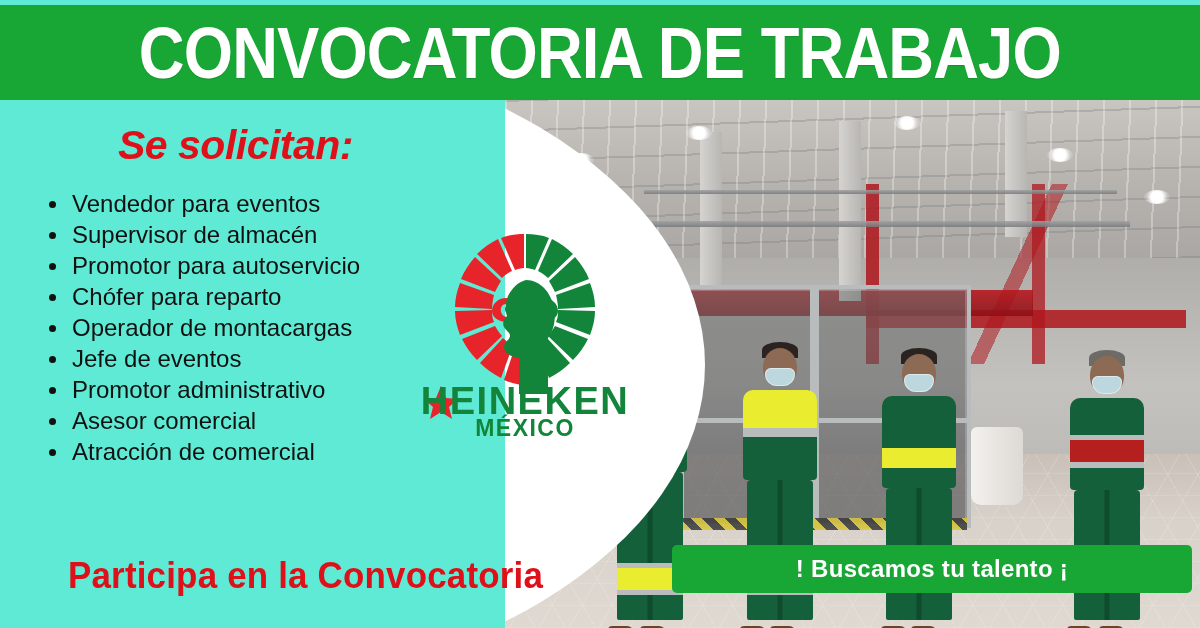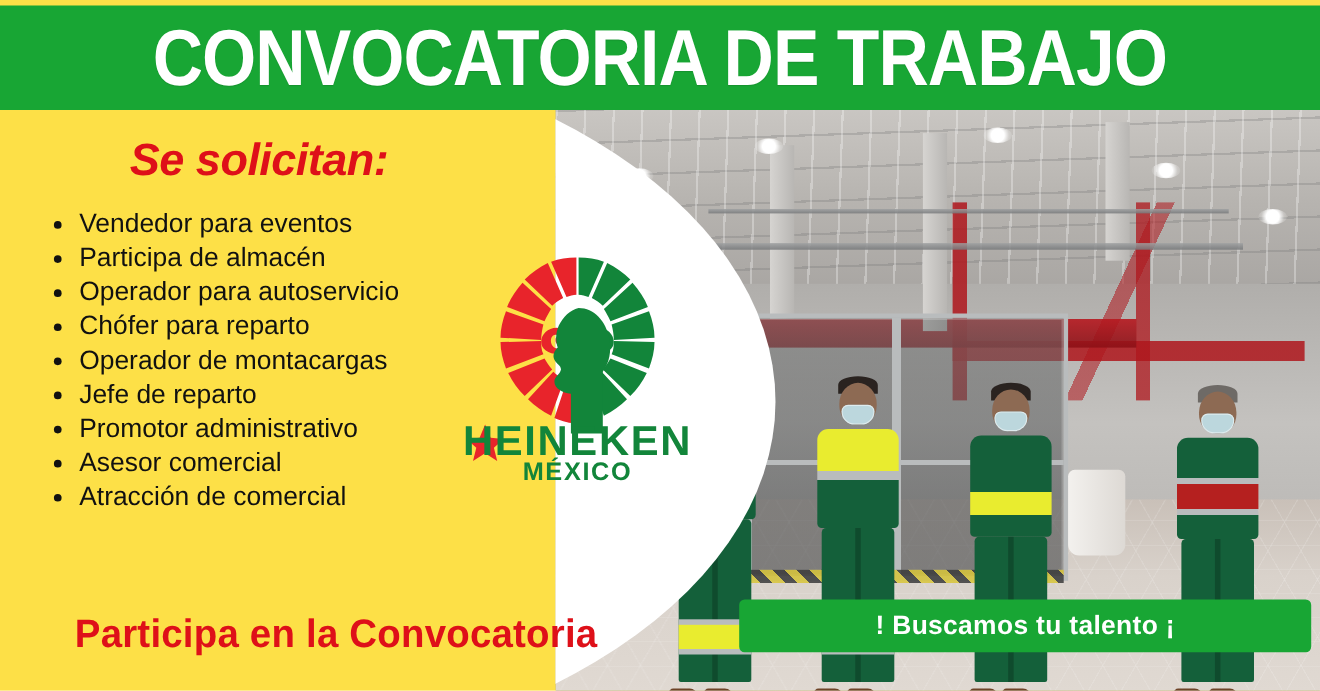--- a/index.html
+++ b/index.html
@@ -2,21 +2,21 @@
 <html><head>
 <meta charset="utf-8">
 <style>
   * { margin:0; padding:0; box-sizing:border-box; }
   html, body { background:#ffffff; }
   body { font-family:"Liberation Sans", sans-serif; }
 
   .poster{
     position:relative;
     width:1200px; height:628px;
-    background:#fde047;
+    background:#5eead4;
     overflow:hidden;
   }
 
   
   .header-bar{
     position:absolute;
     left:0; top:5px;
     width:1200px; height:95px;
     background:var(--green,#18A634);
     z-index:6;
@@ -372,25 +372,25 @@
 
     <div class="curve-mask"></div>
   </div>
 
   <div class="content">
 
     <div class="subtitle">Se solicitan:</div>
 
     <ul class="jobs">
       <li>Vendedor para eventos</li>
-      <li>Participa de almacén</li>
-      <li>Operador para autoservicio</li>
+      <li>Supervisor de almacén</li>
+      <li>Promotor para autoservicio</li>
       <li>Chófer para reparto</li>
       <li>Operador de montacargas</li>
-      <li>Jefe de reparto</li>
+      <li>Jefe de eventos</li>
       <li>Promotor administrativo</li>
       <li>Asesor comercial</li>
       <li>Atracción de comercial</li>
     </ul>
 
     <div class="cta">Participa en la Convocatoria</div>
   </div>
 
   <div class="logo">
     <svg viewBox="0 0 210 220" xmlns="http://www.w3.org/2000/svg" aria-hidden="true">

